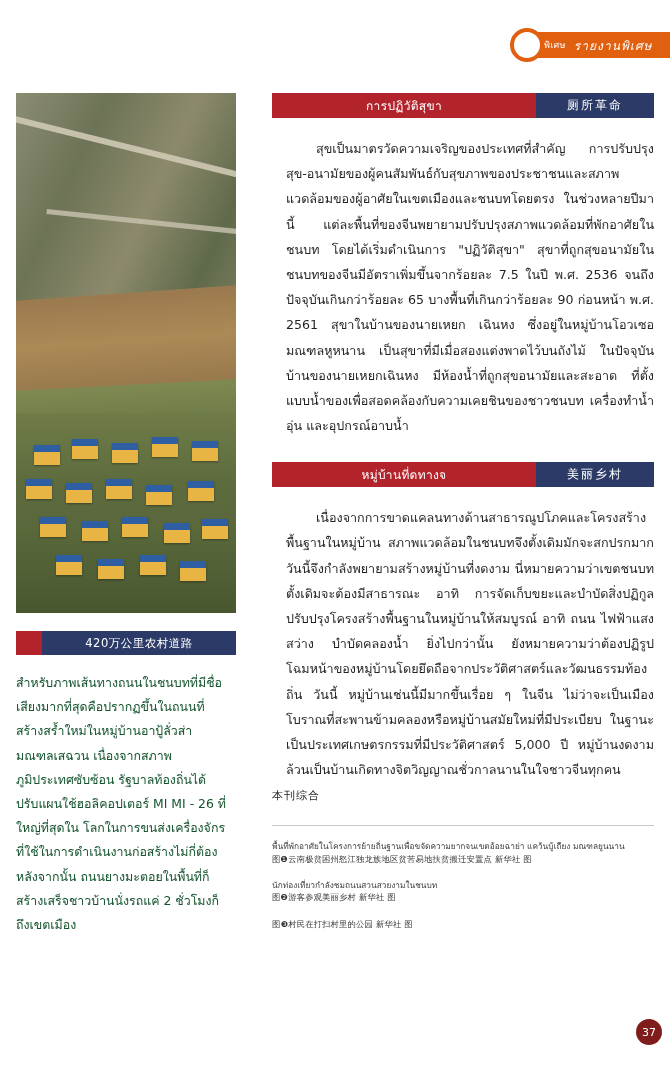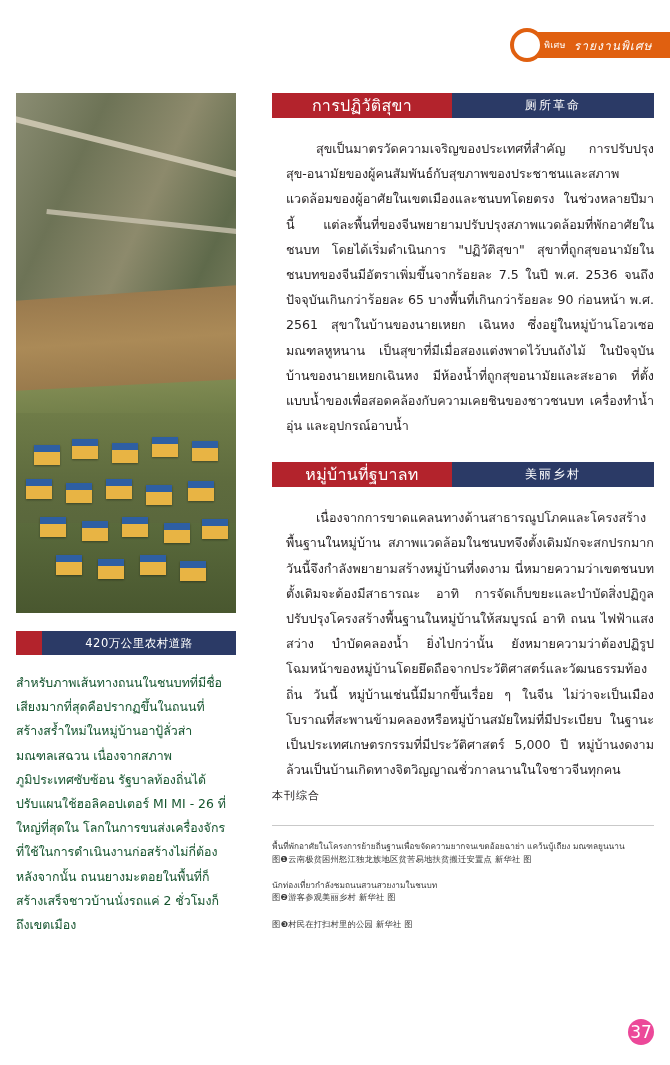--- a/index.html
+++ b/index.html
@@ -171,24 +171,24 @@
     top: 93px;
     width: 382px;
   }
   .section-head {
     display: flex;
     width: 382px;
     height: 25px;
     margin-bottom: 18px;
   }
   .sh-th {
-    width: 180px;
+    width: 264px;
     background: #b3232c;
     color: #fff;
-    font-size: 16px;
+    font-size: 12px;
     display: flex;
     align-items: center;
     justify-content: center;
     letter-spacing: .3px;
   }
   .sh-cn {
     flex: 1;
     background: #2b3a66;
     color: #fff;
     font-size: 12px;
@@ -233,28 +233,28 @@
   .cap .cn {
     font-size: 8.3px;
     color: #3a3a3a;
     line-height: 1.6;
     letter-spacing: .2px;
   }
 
   
   .page-num {
     position: absolute;
-    right: 16px;
+    right: 8px;
     bottom: 20px;
     width: 26px;
     height: 26px;
     border-radius: 50%;
-    background: #ec4899;
+    background: #7f1d1d;
     color: #ffffff;
-    font-size: 17px;
+    font-size: 11px;
     display: flex;
     align-items: center;
     justify-content: center;
   }
 </style>
 </head>
 <body>
 
 <div class="header-tab">
   <div class="header-ring"></div>
@@ -307,21 +307,21 @@
 
 <div class="right-col">
 
   <div class="section-head">
     <div class="sh-th">การปฏิวัติสุขา</div>
     <div class="sh-cn">厕所革命</div>
   </div>
   <p class="para">สุขเป็นมาตรวัดความเจริญของประเทศที่สำคัญ การปรับปรุงสุข-อนามัยของผู้คนสัมพันธ์กับสุขภาพของประชาชนและสภาพแวดล้อมของผู้อาศัยในเขตเมืองและชนบทโดยตรง ในช่วงหลายปีมานี้ แต่ละพื้นที่ของจีนพยายามปรับปรุงสภาพแวดล้อมที่พักอาศัยในชนบท โดยได้เริ่มดำเนินการ "ปฏิวัติสุขา" สุขาที่ถูกสุขอนามัยในชนบทของจีนมีอัตราเพิ่มขึ้นจากร้อยละ 7.5 ในปี พ.ศ. 2536 จนถึงปัจจุบันเกินกว่าร้อยละ 65 บางพื้นที่เกินกว่าร้อยละ 90 ก่อนหน้า พ.ศ. 2561 สุขาในบ้านของนายเหยก เฉินหง ซึ่งอยู่ในหมู่บ้านโอวเซอ มณฑลหูหนาน เป็นสุขาที่มีเมื่อสองแต่งพาดไว้บนถังไม้ ในปัจจุบัน บ้านของนายเหยกเฉินหง มีห้องน้ำที่ถูกสุขอนามัยและสะอาด ที่ตั้งแบบน้ำของเพื่อสอดคล้องกับความเคยชินของชาวชนบท เครื่องทำน้ำอุ่น และอุปกรณ์อาบน้ำ</p>
 
   <div class="section-head">
-    <div class="sh-th">หมู่บ้านที่ฐบาลท</div>
+    <div class="sh-th">หมู่บ้านที่ดทางจ</div>
     <div class="sh-cn">美丽乡村</div>
   </div>
   <p class="para last">เนื่องจากการขาดแคลนทางด้านสาธารณูปโภคและโครงสร้างพื้นฐานในหมู่บ้าน สภาพแวดล้อมในชนบทจึงตั้งเดิมมักจะสกปรกมาก วันนี้จึงกำลังพยายามสร้างหมู่บ้านที่งดงาม นี่หมายความว่าเขตชนบทตั้งเดิมจะต้องมีสาธารณะ อาทิ การจัดเก็บขยะและบำบัดสิ่งปฏิกูล ปรับปรุงโครงสร้างพื้นฐานในหมู่บ้านให้สมบูรณ์ อาทิ ถนน ไฟฟ้าแสงสว่าง บำบัดคลองน้ำ ยิ่งไปกว่านั้น ยังหมายความว่าต้องปฏิรูปโฉมหน้าของหมู่บ้านโดยยึดถือจากประวัติศาสตร์และวัฒนธรรมท้องถิ่น วันนี้ หมู่บ้านเช่นนี้มีมากขึ้นเรื่อย ๆ ในจีน ไม่ว่าจะเป็นเมือง โบราณที่สะพานข้ามคลองหรือหมู่บ้านสมัยใหม่ที่มีประเบียบ ในฐานะเป็นประเทศเกษตรกรรมที่มีประวัติศาสตร์ 5,000 ปี หมู่บ้านงดงามล้วนเป็นบ้านเกิดทางจิตวิญญาณชั่วกาลนานในใจชาวจีนทุกคน</p>
 
   <div class="byline">本刊综合</div>
 
   <div class="rule"></div>
 
   <div class="caption-group">
     <div class="cap">

